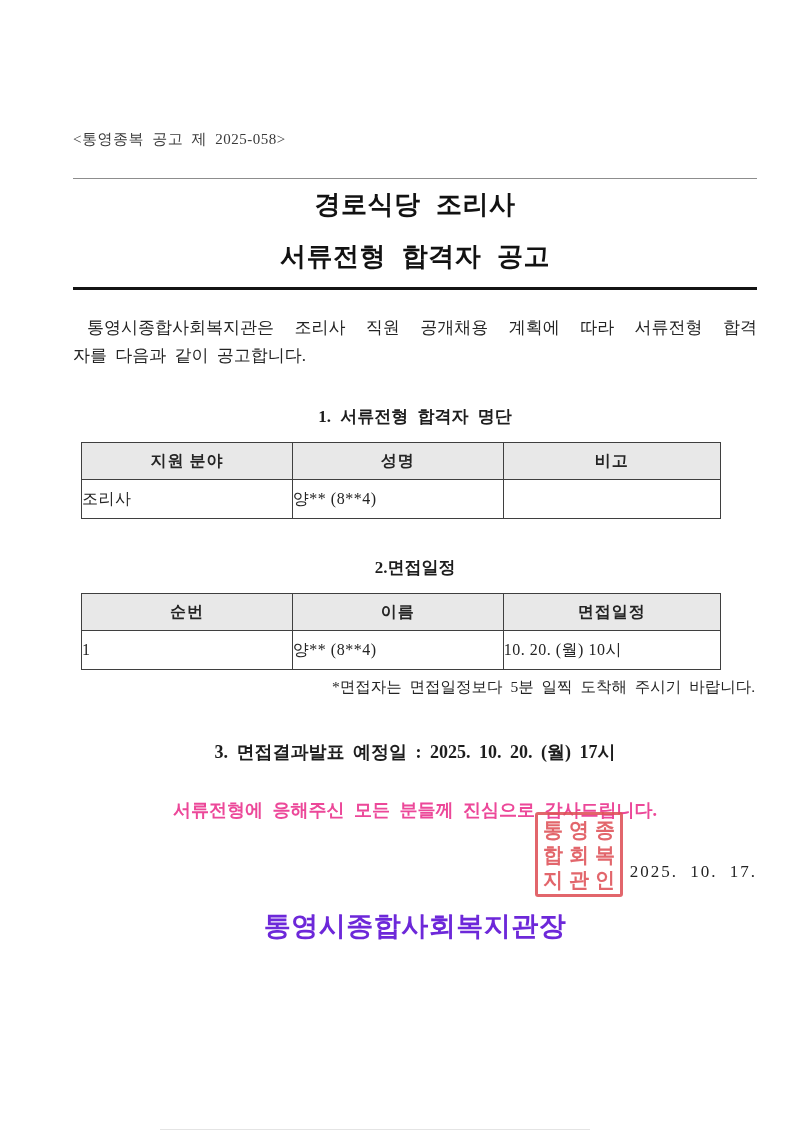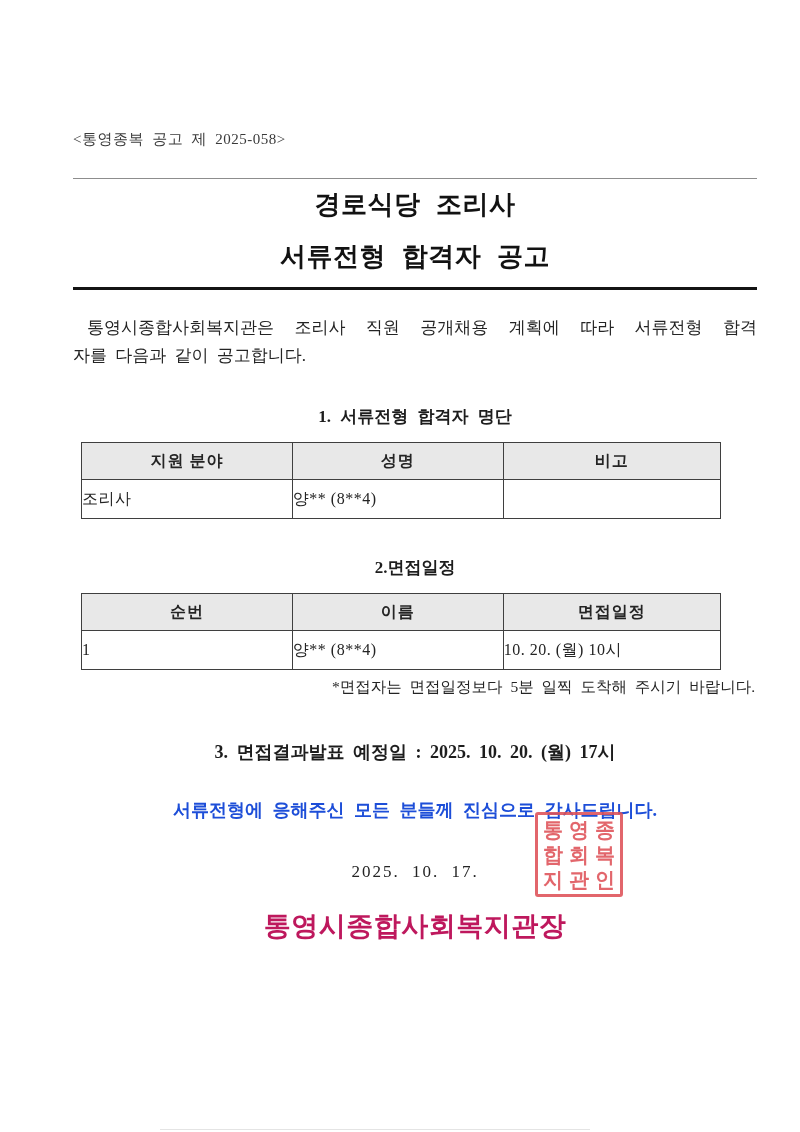--- a/index.html
+++ b/index.html
@@ -94,36 +94,36 @@
     font-size: 15.5px;
     word-spacing: 4px;
     padding-right: 2px;
   }
   .closing {
     margin-top: 34px;
     text-align: center;
     font-size: 18px;
     font-weight: 700;
     word-spacing: 5px;
-    color: #1d4ed8;
+    color: #ec4899;
   }
   .doc-date {
     margin-top: 40px;
-    text-align: center;
+    text-align: right;
     font-size: 17px;
     letter-spacing: 2px;
     word-spacing: 6px;
   }
   .signer {
     margin-top: 26px;
     text-align: center;
     font-size: 27px;
     font-weight: 600;
     letter-spacing: 0.5px;
-    color: #be185d;
+    color: #6d28d9;
   }
   .seal {
     position: absolute;
     left: 535px;
     top: 812px;
     width: 88px;
     height: 85px;
     border: 3px solid #df5258;
     border-radius: 3px;
     display: grid;

